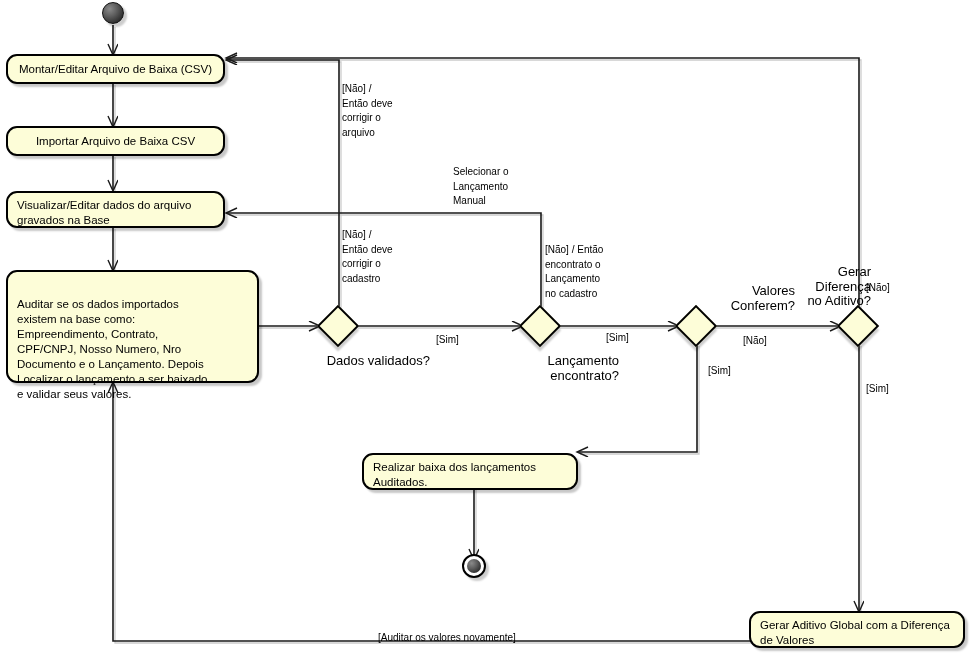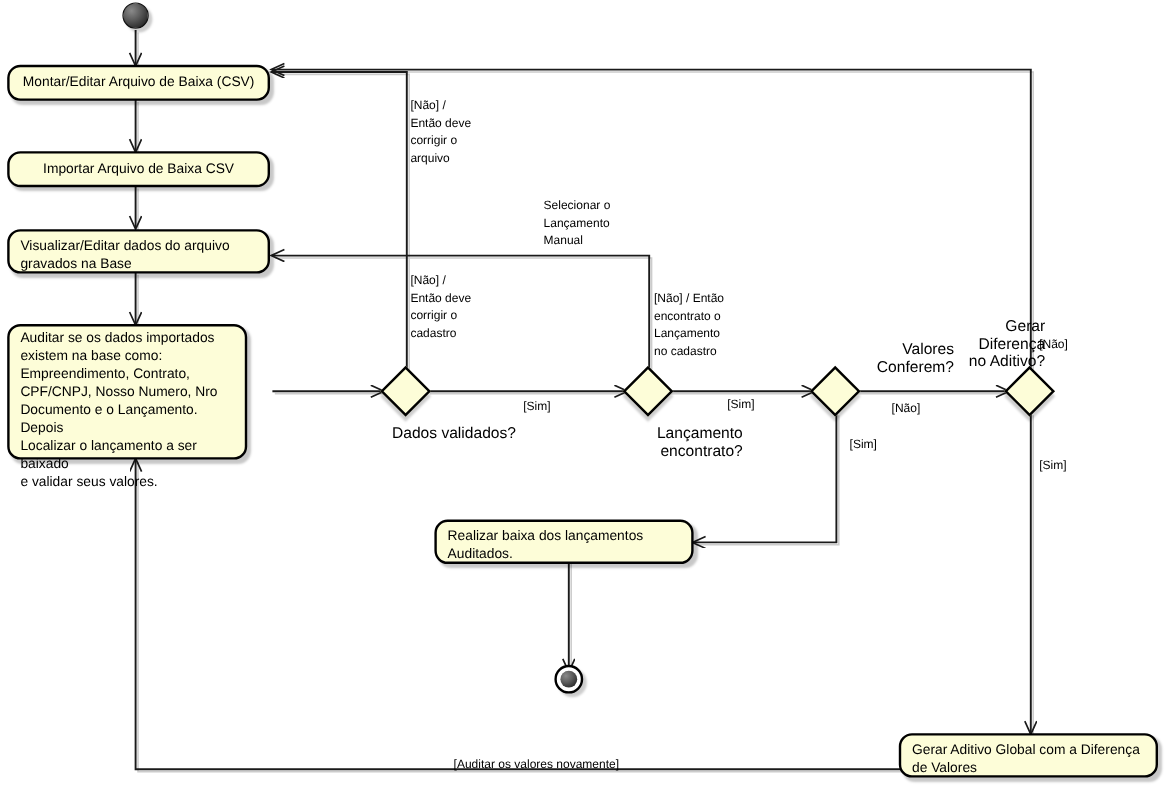--- a/index.html
+++ b/index.html
@@ -173,31 +173,31 @@
 
   <div class="action center" style="left:6px; top:126px; width:219px; height:30px;border-radius:11px;">
     <span class="txt">Importar Arquivo de Baixa CSV</span>
   </div>
 
   <div class="action left" style="left:6px; top:191px; width:219px; height:37px;">
     <span class="txt">Visualizar/Editar dados do arquivo
 gravados na Base</span>
   </div>
 
-  <div class="action topleft" style="left:6px; top:270px; width:200px; height:113px; padding-top:3px;">
+  <div class="action topleft" style="left:6px; top:270px; width:253px; height:113px; padding-top:25px;">
     <span class="txt">Auditar se os dados importados
 existem na base como:
 Empreendimento, Contrato,
 CPF/CNPJ, Nosso Numero, Nro
 Documento e o Lançamento. Depois
 Localizar o lançamento a ser baixado
 e validar seus valores.</span>
   </div>
 
-  <div class="action left" style="left:362px; top:433px; width:216px; height:37px;">
+  <div class="action left" style="left:362px; top:453px; width:216px; height:37px;">
     <span class="txt">Realizar baixa dos lançamentos
 Auditados.</span>
   </div>
 
   <div class="action left" style="left:749px; top:611px; width:216px; height:37px;">
     <span class="txt">Gerar Aditivo Global com a Diferença
 de Valores</span>
   </div>
 
   <div class="diamond" style="left:317px; top:305px;">

